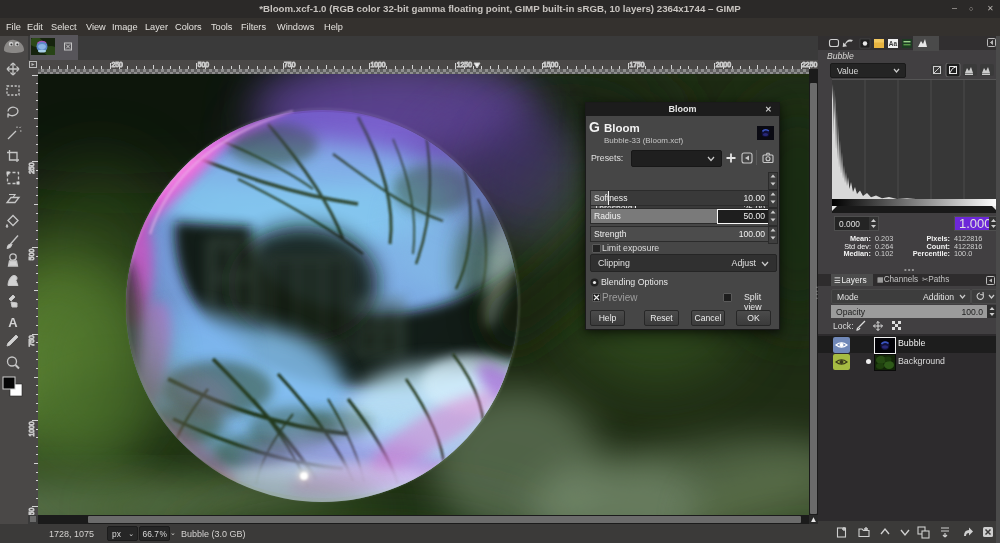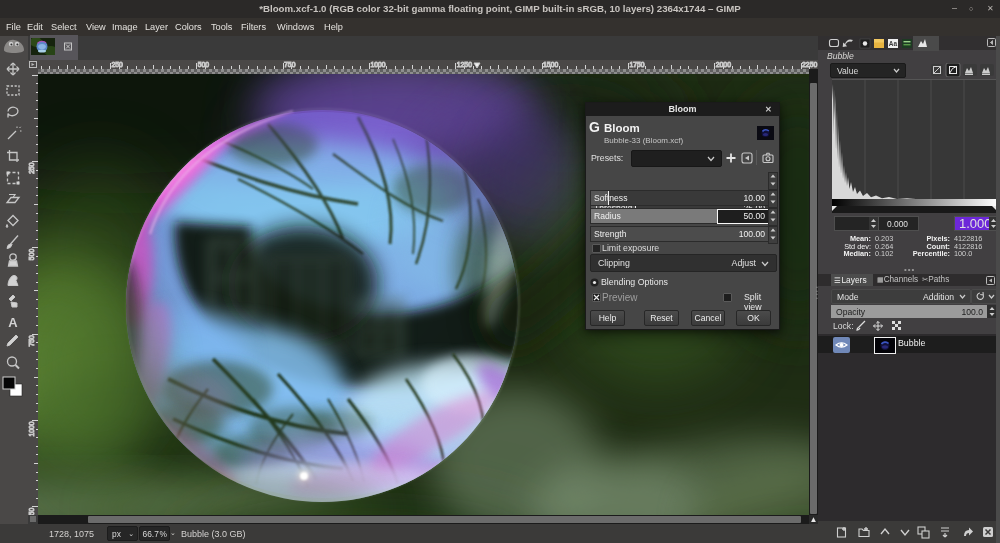--- a/index.html
+++ b/index.html
@@ -618,21 +618,21 @@
 
   <div class="abs" style="left:14px;top:163px;width:165px;height:7px;background:linear-gradient(to right,#000,#fff);"></div>
 
   <div class="abs" style="left:14px;top:170px;width:165px;height:7px;background:#191919;">
     <svg width="165" height="7">
           <path d="M0,0 L5,0 L0,5 Z" fill="#e8e8e8"></path>
           <path d="M165,0 L160,0 L165,5 Z" fill="#e8e8e8"></path>
         </svg>
   </div>
 
-  <div class="abs" style="left:16px;top:180px;width:35px;height:13px;background:#242424;border:1px solid #4e4e4e;color:#e0e0e0;font-size:8.4px;line-height:14px;padding-left:48px;"><span style="margin-left:4px;">0.000</span></div>
+  <div class="abs" style="left:16px;top:180px;width:35px;height:13px;background:#242424;border:1px solid #4e4e4e;color:#e0e0e0;font-size:8.4px;line-height:14px;"><span style="margin-left:4px;">0.000</span></div>
   <div class="abs" style="left:51px;top:180px;width:9px;height:13px;background:#333;border:1px solid #4e4e4e;border-left:none;">
     <svg width="9" height="13">
           <path d="M4.5,2 L7,5 L2,5 Z" fill="#ccc"></path>
           <path d="M4.5,11 L7,8 L2,8 Z" fill="#ccc"></path>
         </svg>
   </div>
   <div class="abs" style="left:136px;top:180px;width:35px;height:13px;background:#6d28d9;border:1px solid #4e4e4e;color:#e0e0e0;font-size:13px;line-height:14px;"><span style="margin-left:4px;">1.000</span></div>
   <div class="abs" style="left:171px;top:180px;width:9px;height:13px;background:#333;border:1px solid #4e4e4e;border-left:none;">
     <svg width="9" height="13">
           <path d="M4.5,2 L7,5 L2,5 Z" fill="#ccc"></path>
@@ -717,20 +717,39 @@
     </div>
     <div class="abs" style="left:56px;top:0.5px;width:20px;height:15px;background:#05050f;border:1px solid #f0f0f0;">
       <svg width="20" height="15">
             <rect width="20" height="15" fill="#030308"></rect>
             <circle cx="10" cy="7.5" r="4.5" fill="#11113a"></circle>
             <path d="M6.5,6 A4.5,4.5 0 0,1 13.5,5.5" stroke="#3a55c0" stroke-width="1.8" fill="none"></path>
             <ellipse cx="10" cy="9" rx="3" ry="1.7" fill="#28287a"></ellipse>
           </svg>
     </div>
     <div class="abs" style="left:80px;top:2px;color:#f2f2f2;font-size:8.8px;">Bubble</div>
+  </div>
+  <div class="abs" style="left:0;top:317.5px;width:182px;height:17px;">
+    <div class="abs" style="left:15px;top:0.5px;width:17px;height:16px;background:#a6bc42;border-radius:2px;">
+      <svg width="17" height="16">
+            <path d="M3,8 Q8.5,3.5 14,8 Q8.5,12.5 3,8 Z" fill="none" stroke="#3a3a1a" stroke-width="1.2"></path>
+            <circle cx="8.5" cy="8" r="2" fill="#3a3a1a"></circle>
+          </svg>
+    </div>
+    <div class="abs" style="left:48px;top:5px;width:5px;height:5px;background:#f0f0f0;border-radius:50%;"></div>
+    <div class="abs" style="left:56px;top:0.5px;width:20px;height:15px;background:#16280e;border:1px solid #0a0a0a;">
+      <svg width="20" height="15">
+            <rect width="20" height="15" fill="#122408"></rect>
+            <ellipse cx="6" cy="5" rx="5" ry="4" fill="#254a12"></ellipse>
+            <ellipse cx="14" cy="10" rx="5" ry="4" fill="#2e5a18"></ellipse>
+            <ellipse cx="13" cy="4" rx="3.5" ry="2.5" fill="#1a380c"></ellipse>
+            <ellipse cx="5" cy="11" rx="4" ry="3" fill="#1f400e"></ellipse>
+          </svg>
+    </div>
+    <div class="abs" style="left:80px;top:2px;color:#dcdcdc;font-size:8.8px;">Background</div>
   </div>
   <div class="abs" style="left:0;top:334.5px;width:182px;height:150px;background:#2d2b2d;"></div>
 
   <div class="abs" style="left:0;top:484.5px;width:182px;height:22.5px;background:#3b3a39;">
     <svg width="182" height="22" viewBox="0 0 182 22" xmlns="http://www.w3.org/2000/svg">
       <g stroke="#cfcfcf" fill="none" stroke-width="1.1">
         <g transform="translate(24,11)">
               <rect x="-4.5" y="-4" width="8" height="9"></rect>
               <path d="M2,-5 l0,4 M0,-3 l4,0" stroke-width="1.3"></path>
             </g>

